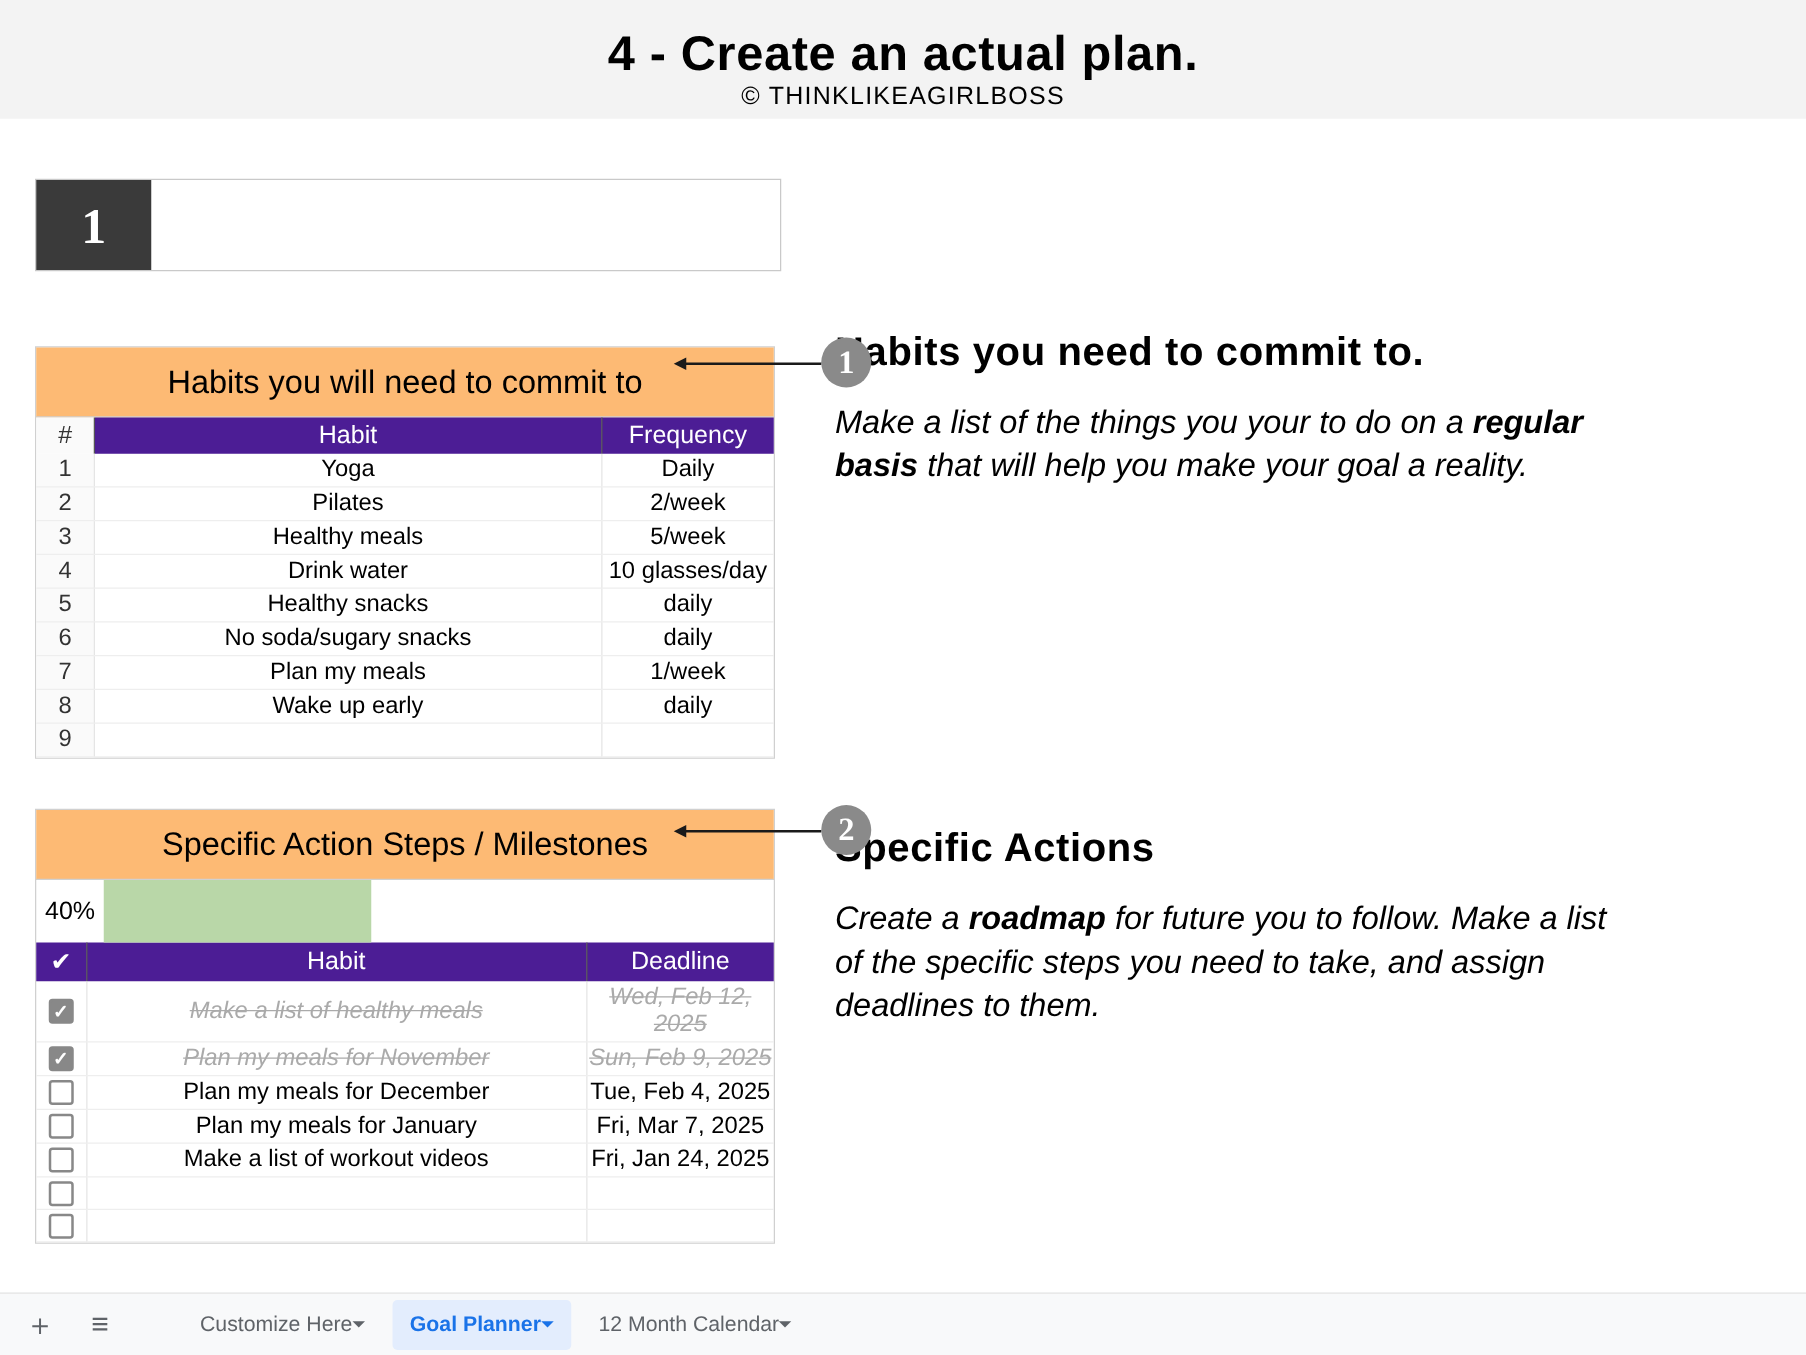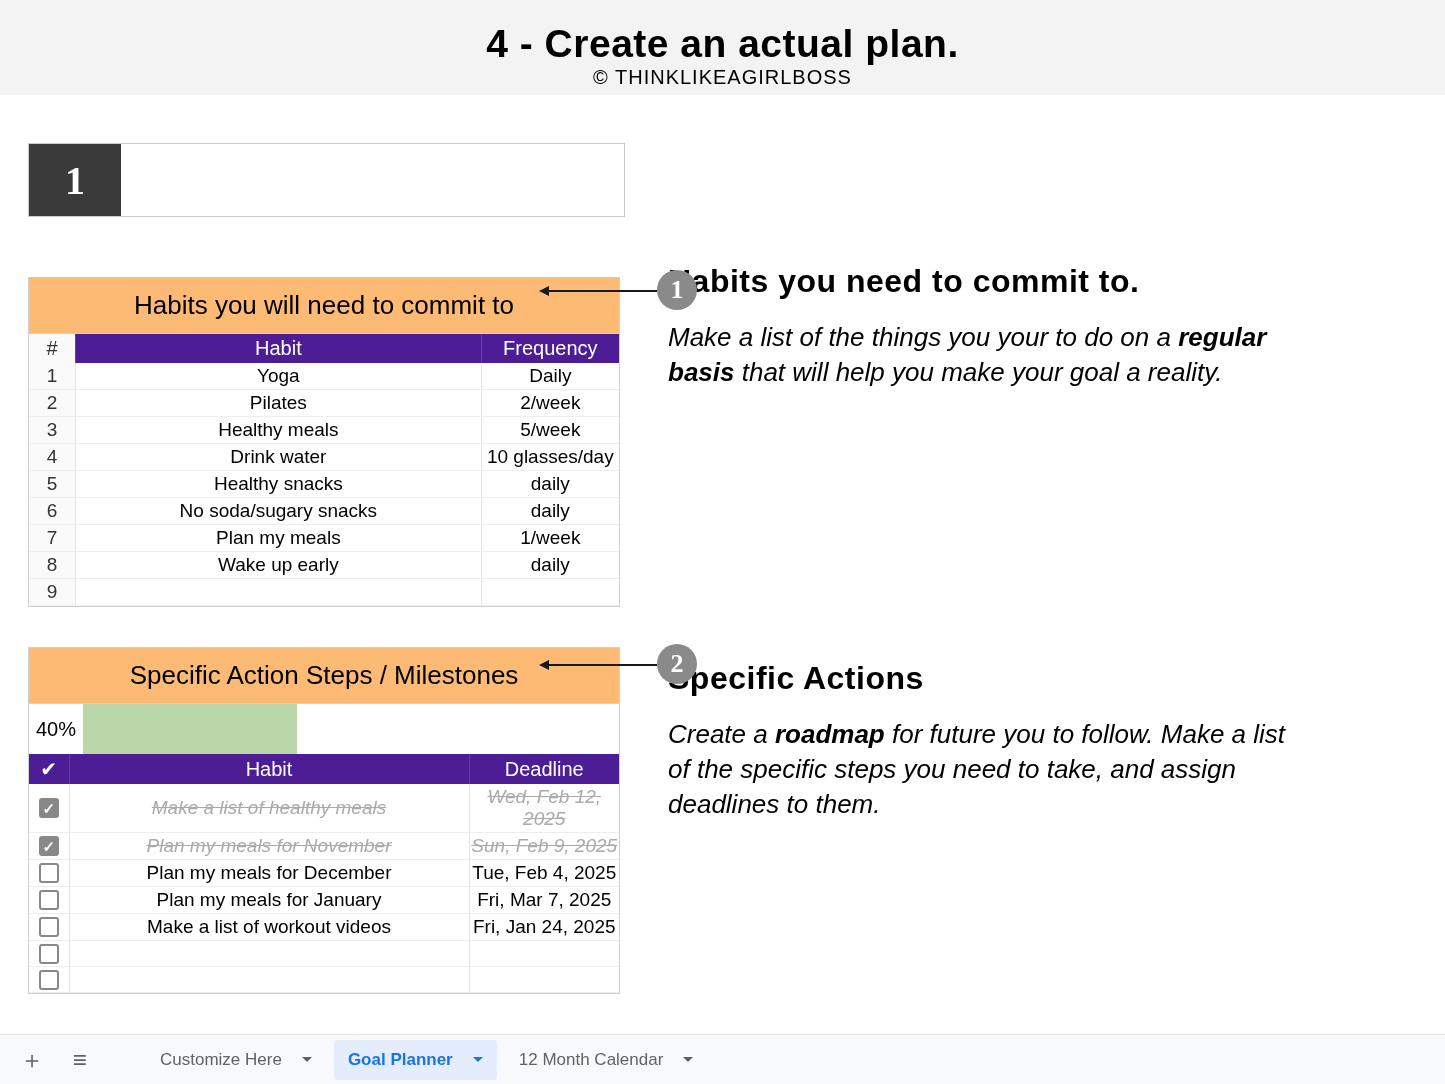--- a/index.html
+++ b/index.html
@@ -195,21 +195,21 @@
     color: #5f6368;
   }
   .bb-icon {
     width: 40px; height: 40px; display: flex; align-items: center; justify-content: center;
     font-size: 24px; color: #5f6368; cursor: pointer;
   }
   .bb-tab {
     padding: 10px 14px;
     display: flex;
     align-items: center;
-    gap: 20px;
+    gap: 0;
     cursor: pointer;
     color: #5f6368;
     border-radius: 4px;
   }
   .bb-tab.active {
     background: #e3edfd;
     color: #1a73e8;
     font-weight: 600;
   }
   .caret {

